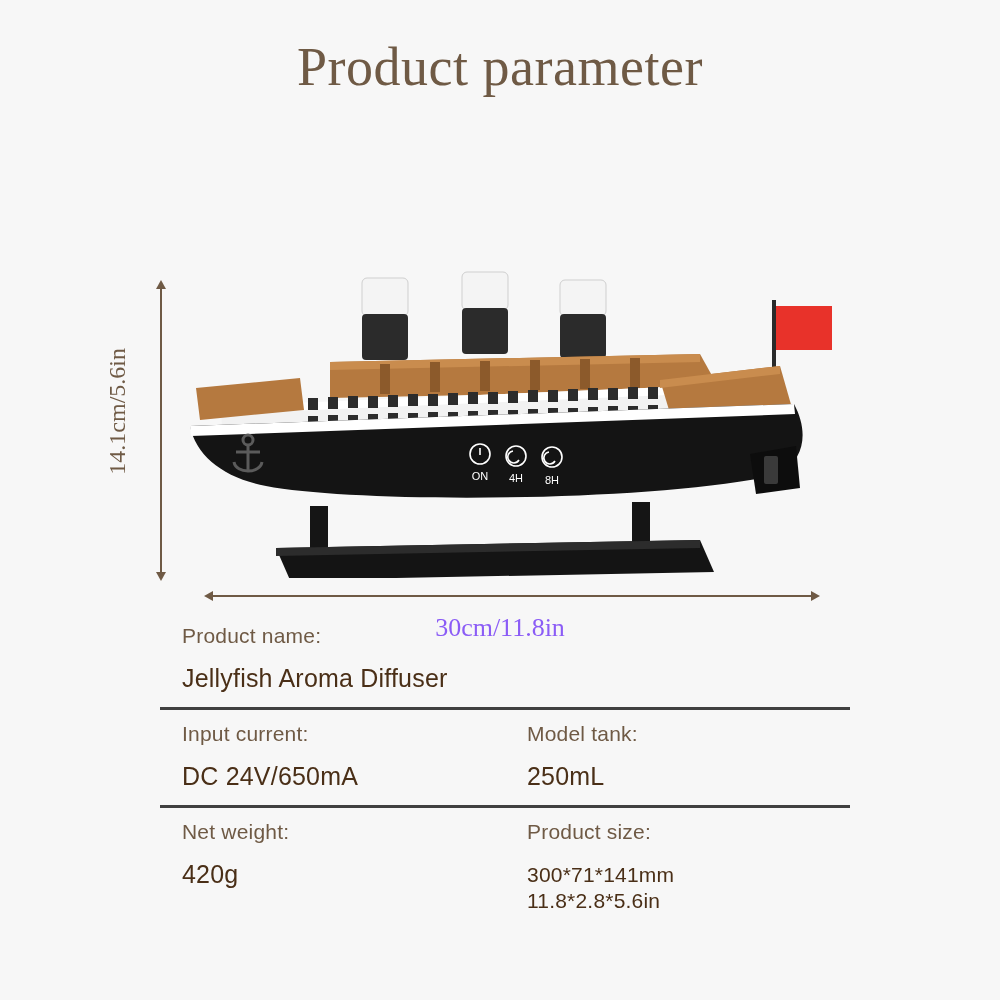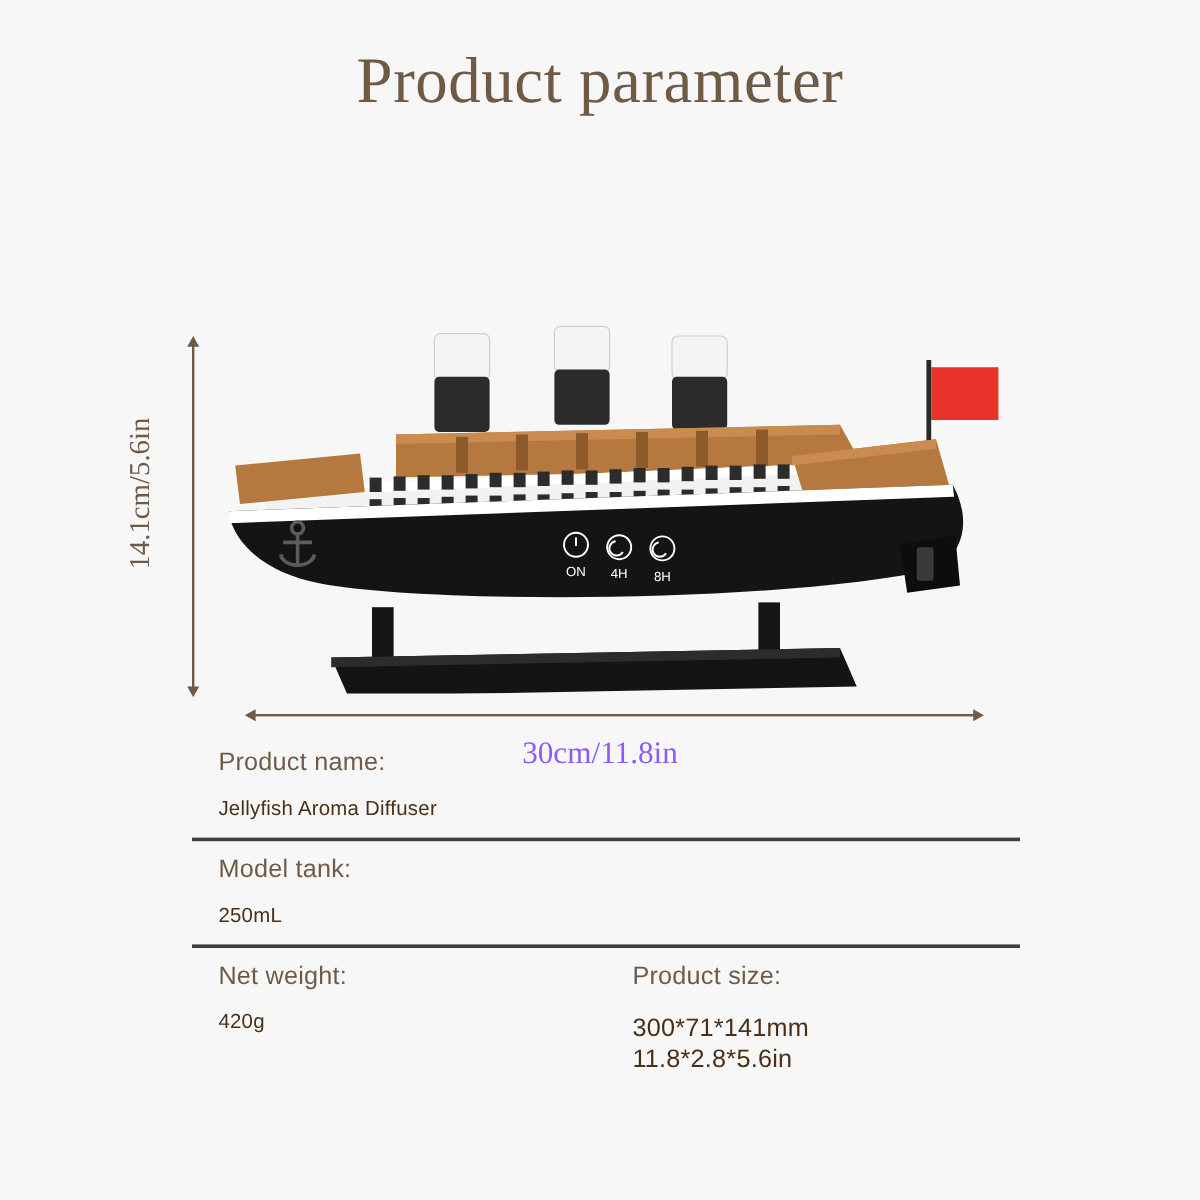--- a/index.html
+++ b/index.html
@@ -137,21 +137,21 @@
     padding-left: 22px;
     box-sizing: border-box;
   }
   .spec-label {
     font-size: 21px;
     color: #6f5a45;
     margin-bottom: 16px;
     letter-spacing: 0.2px;
   }
   .spec-value {
-    font-size: 17px;
+    font-size: 25px;
     color: #4a2f17;
     letter-spacing: 0.2px;
   }
   .spec-value.small {
     font-size: 21px;
     line-height: 1.25;
     margin-top: 18px;
   }
   .spec-value .line2 {
     display: block;
@@ -288,20 +288,24 @@
       <div class="spec-cell">
         <div class="spec-label">Product name:</div>
         <div class="spec-value">Jellyfish Aroma Diffuser</div>
       </div>
       <div class="spec-cell">
       </div>
     </div>
 
     <div class="spec-row">
       <div class="spec-cell">
+        <div class="spec-label">Input current:</div>
+        <div class="spec-value">DC 24V/650mA</div>
+      </div>
+      <div class="spec-cell">
         <div class="spec-label">Model tank:</div>
         <div class="spec-value">250mL</div>
       </div>
     </div>
 
     <div class="spec-row">
       <div class="spec-cell">
         <div class="spec-label">Net weight:</div>
         <div class="spec-value">420g</div>
       </div>

